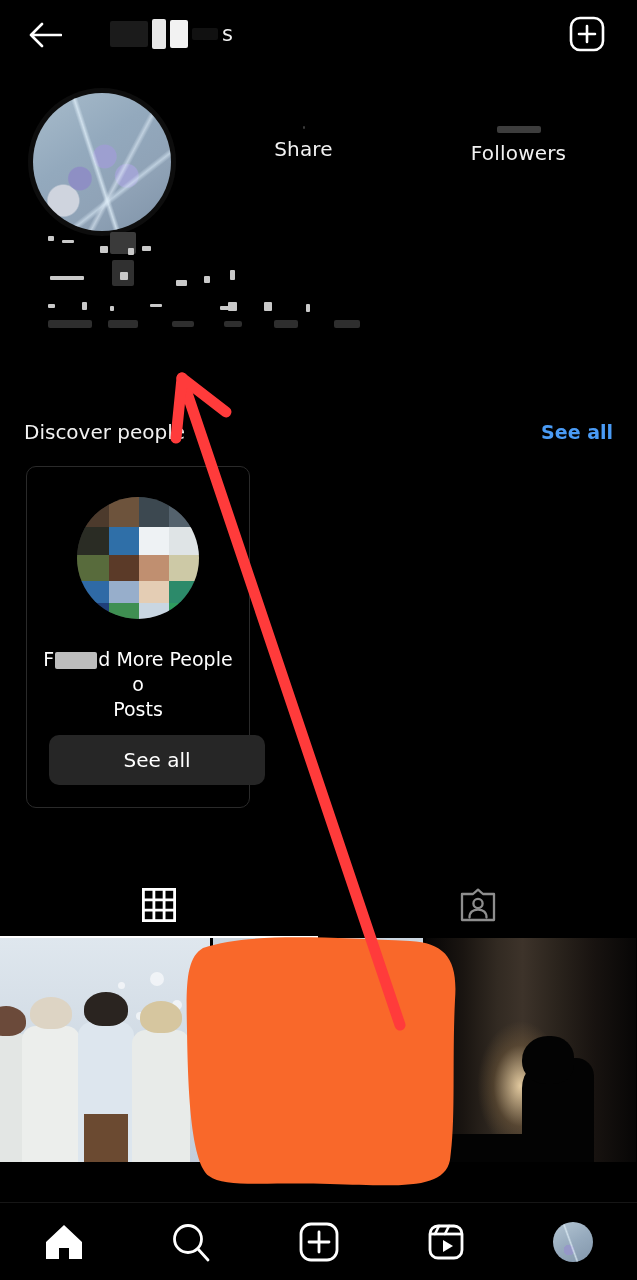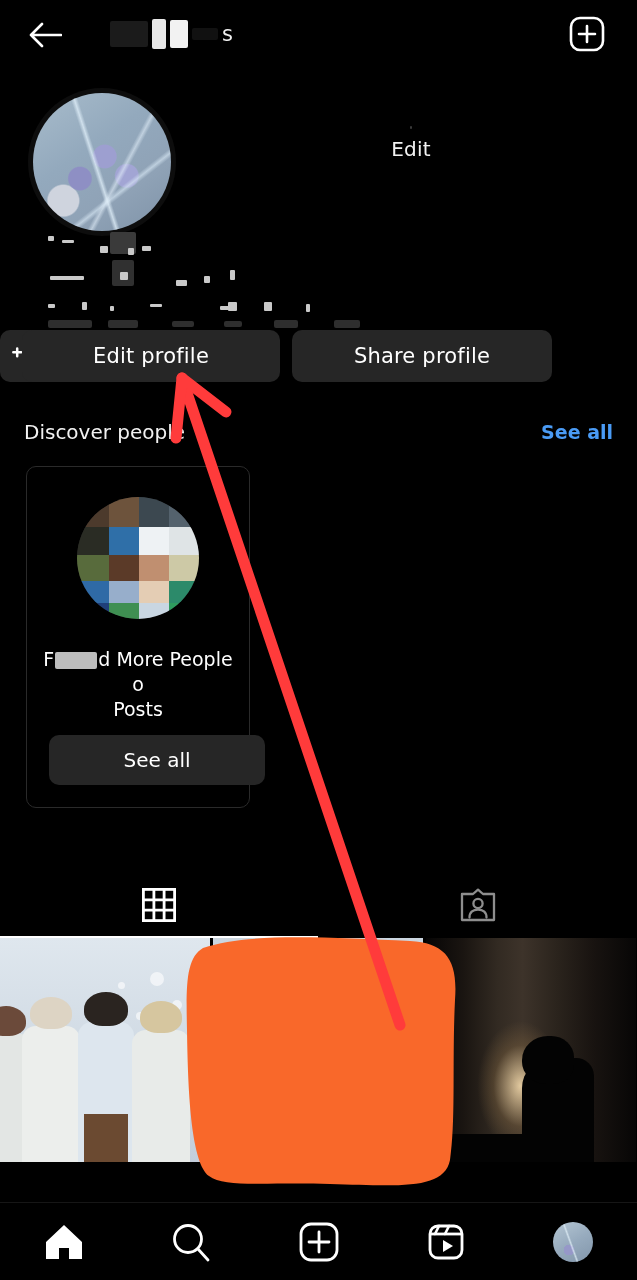--- a/index.html
+++ b/index.html
@@ -270,23 +270,27 @@
   <div class="profile-head">
 
     <div class="avatar-ring">
       <div class="avatar-img"></div>
     </div>
 
     <div class="stats">
 
       <div class="stat">
         <span class="stat-num-redact sn1"></span>
-        <span class="stat-label">Edit</span>
+        <span class="stat-label">Share</span>
       </div>
 
+      <div class="stat">
+        <span class="stat-num-redact sn2"></span>
+        <span class="stat-label">Followers</span>
+      </div>
 
     </div>
   </div>
 
   <div class="bio">
 
     <div class="bio-fleck" style="left:24px;  top:4px;  width:6px;  height:5px;"></div>
     <div class="bio-fleck" style="left:38px;  top:8px;  width:12px; height:3px;"></div>
     <div class="bio-block" style="left:86px;  top:0px;  width:26px; height:22px; background:#3a3a3a;"></div>
     <div class="bio-fleck" style="left:76px;  top:14px; width:8px;  height:7px;"></div>
@@ -310,34 +314,20 @@
     <div class="bio-fleck" style="left:282px; top:72px; width:4px;  height:8px;"></div>
 
     <div class="bio-bar" style="left:24px;  top:88px; width:44px;"></div>
     <div class="bio-bar" style="left:84px;  top:88px; width:30px;"></div>
     <div class="bio-bar" style="left:148px; top:89px; width:22px; height:6px;"></div>
     <div class="bio-bar" style="left:200px; top:89px; width:18px; height:6px;"></div>
     <div class="bio-bar" style="left:250px; top:88px; width:24px;"></div>
     <div class="bio-bar" style="left:310px; top:88px; width:26px;"></div>
   </div>
 
-  <div class="actions">
-
-    <div class="btn btn-edit">Edit profile</div>
-
-    <div class="btn btn-share">Share profile</div>
-
-    <div class="btn-icon">
-      <svg width="30" height="26" viewBox="0 0 30 26">
-        <circle cx="19.5" cy="7.5" r="5.2" fill="#fff"></circle>
-        <path d="M10.8 22.5 C10.8 16.8 14.6 14.2 19.5 14.2 C24.4 14.2 28.2 16.8 28.2 22.5 Z" fill="#fff"></path>
-        <path d="M5.2 5.4 V13.2 M1.3 9.3 H9.1" stroke="#fff" stroke-width="2.5" stroke-linecap="round"></path>
-      </svg>
-    </div>
-  </div>
 
   <div class="discover-head">
     <span class="discover-title">Discover people</span>
     <span class="discover-seeall">See all</span>
   </div>
 
   <div class="dcard">
 
     <div class="dcard-avatar">
 

